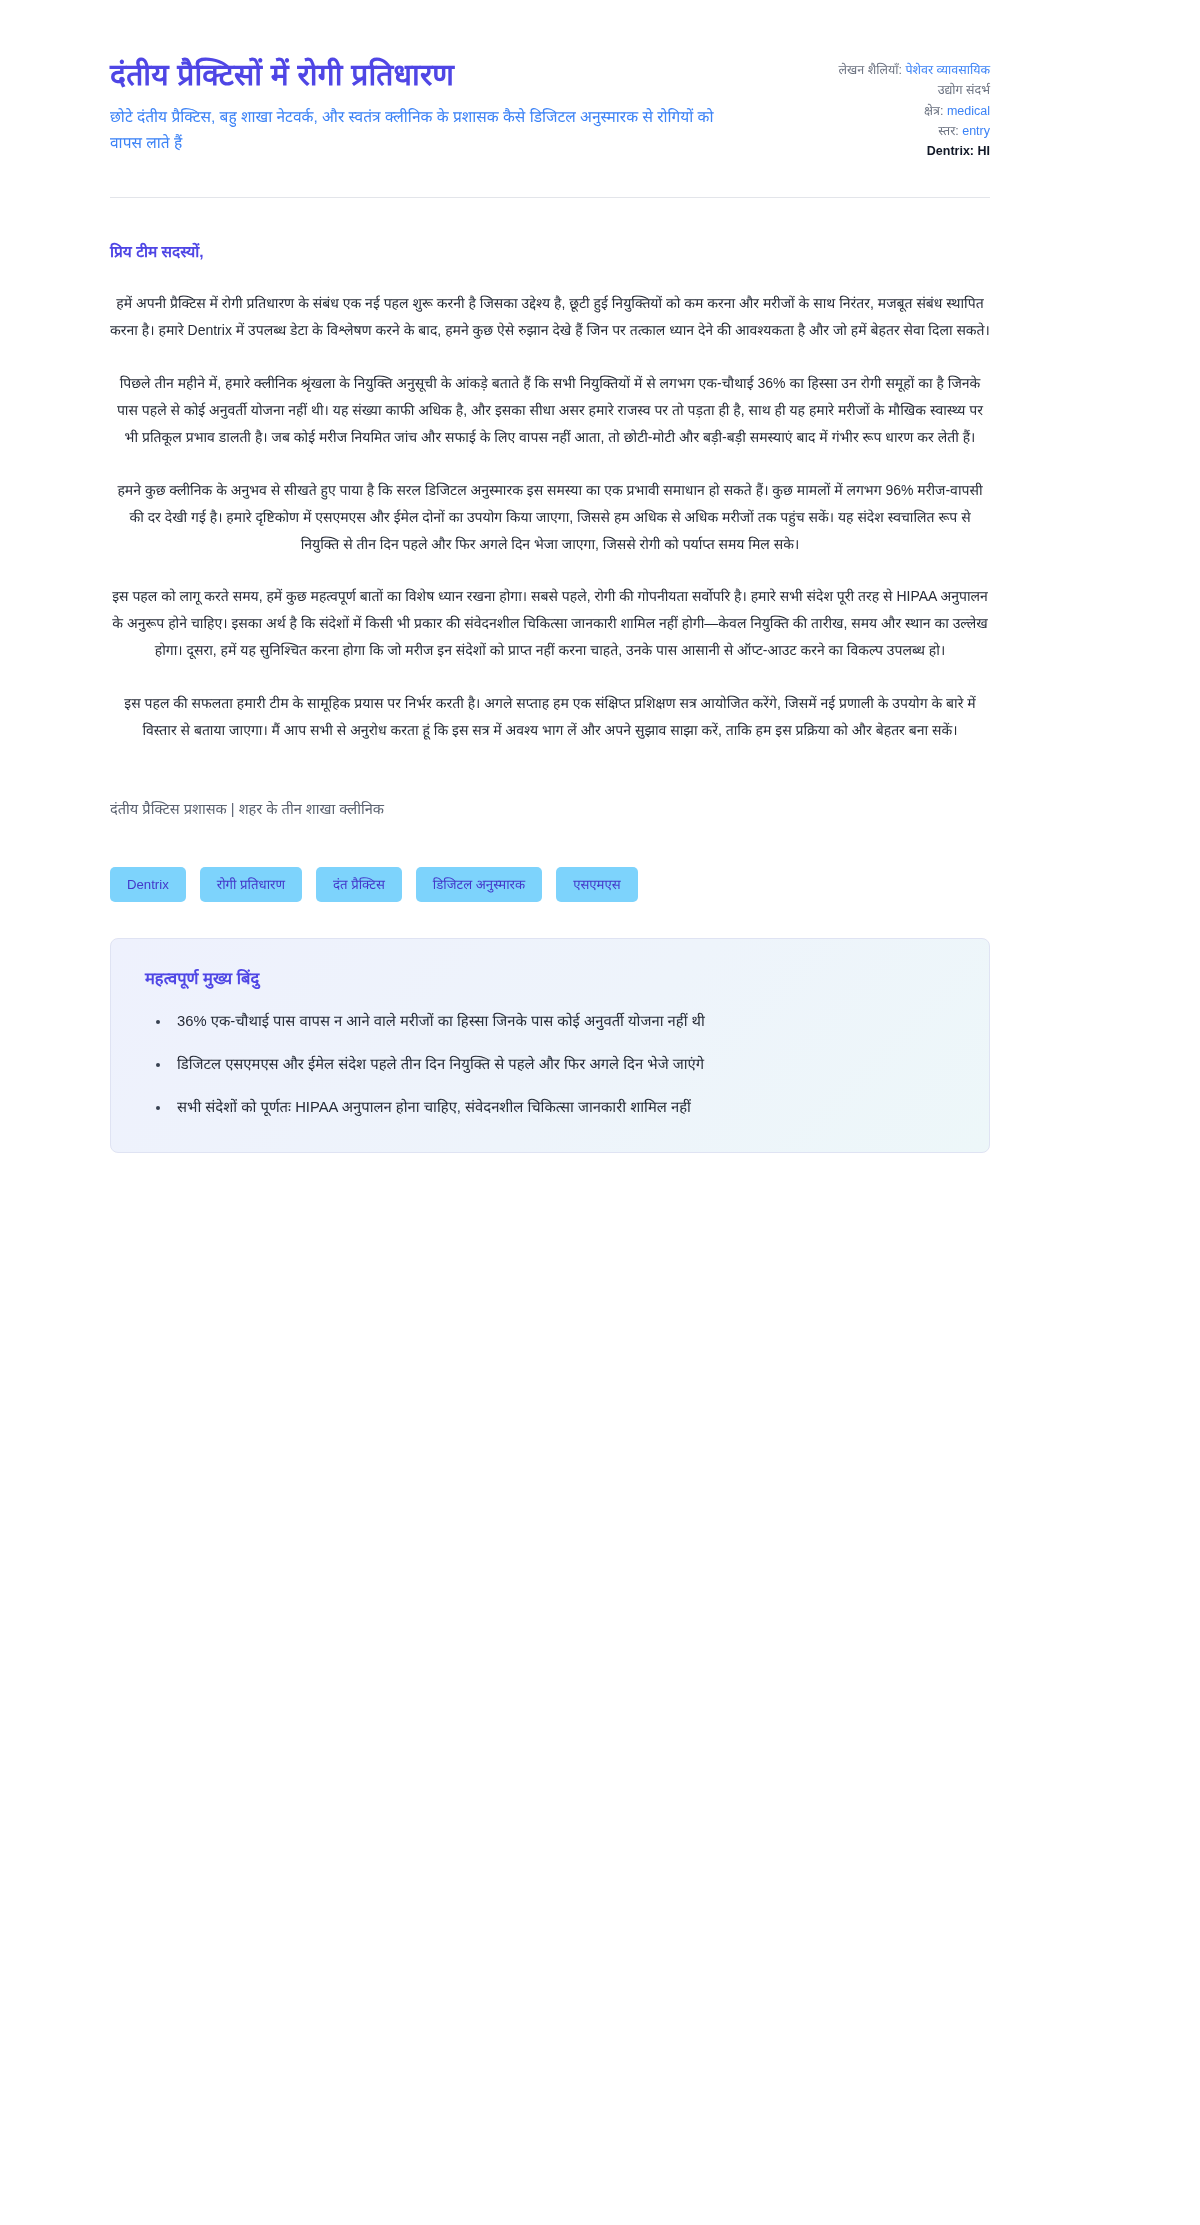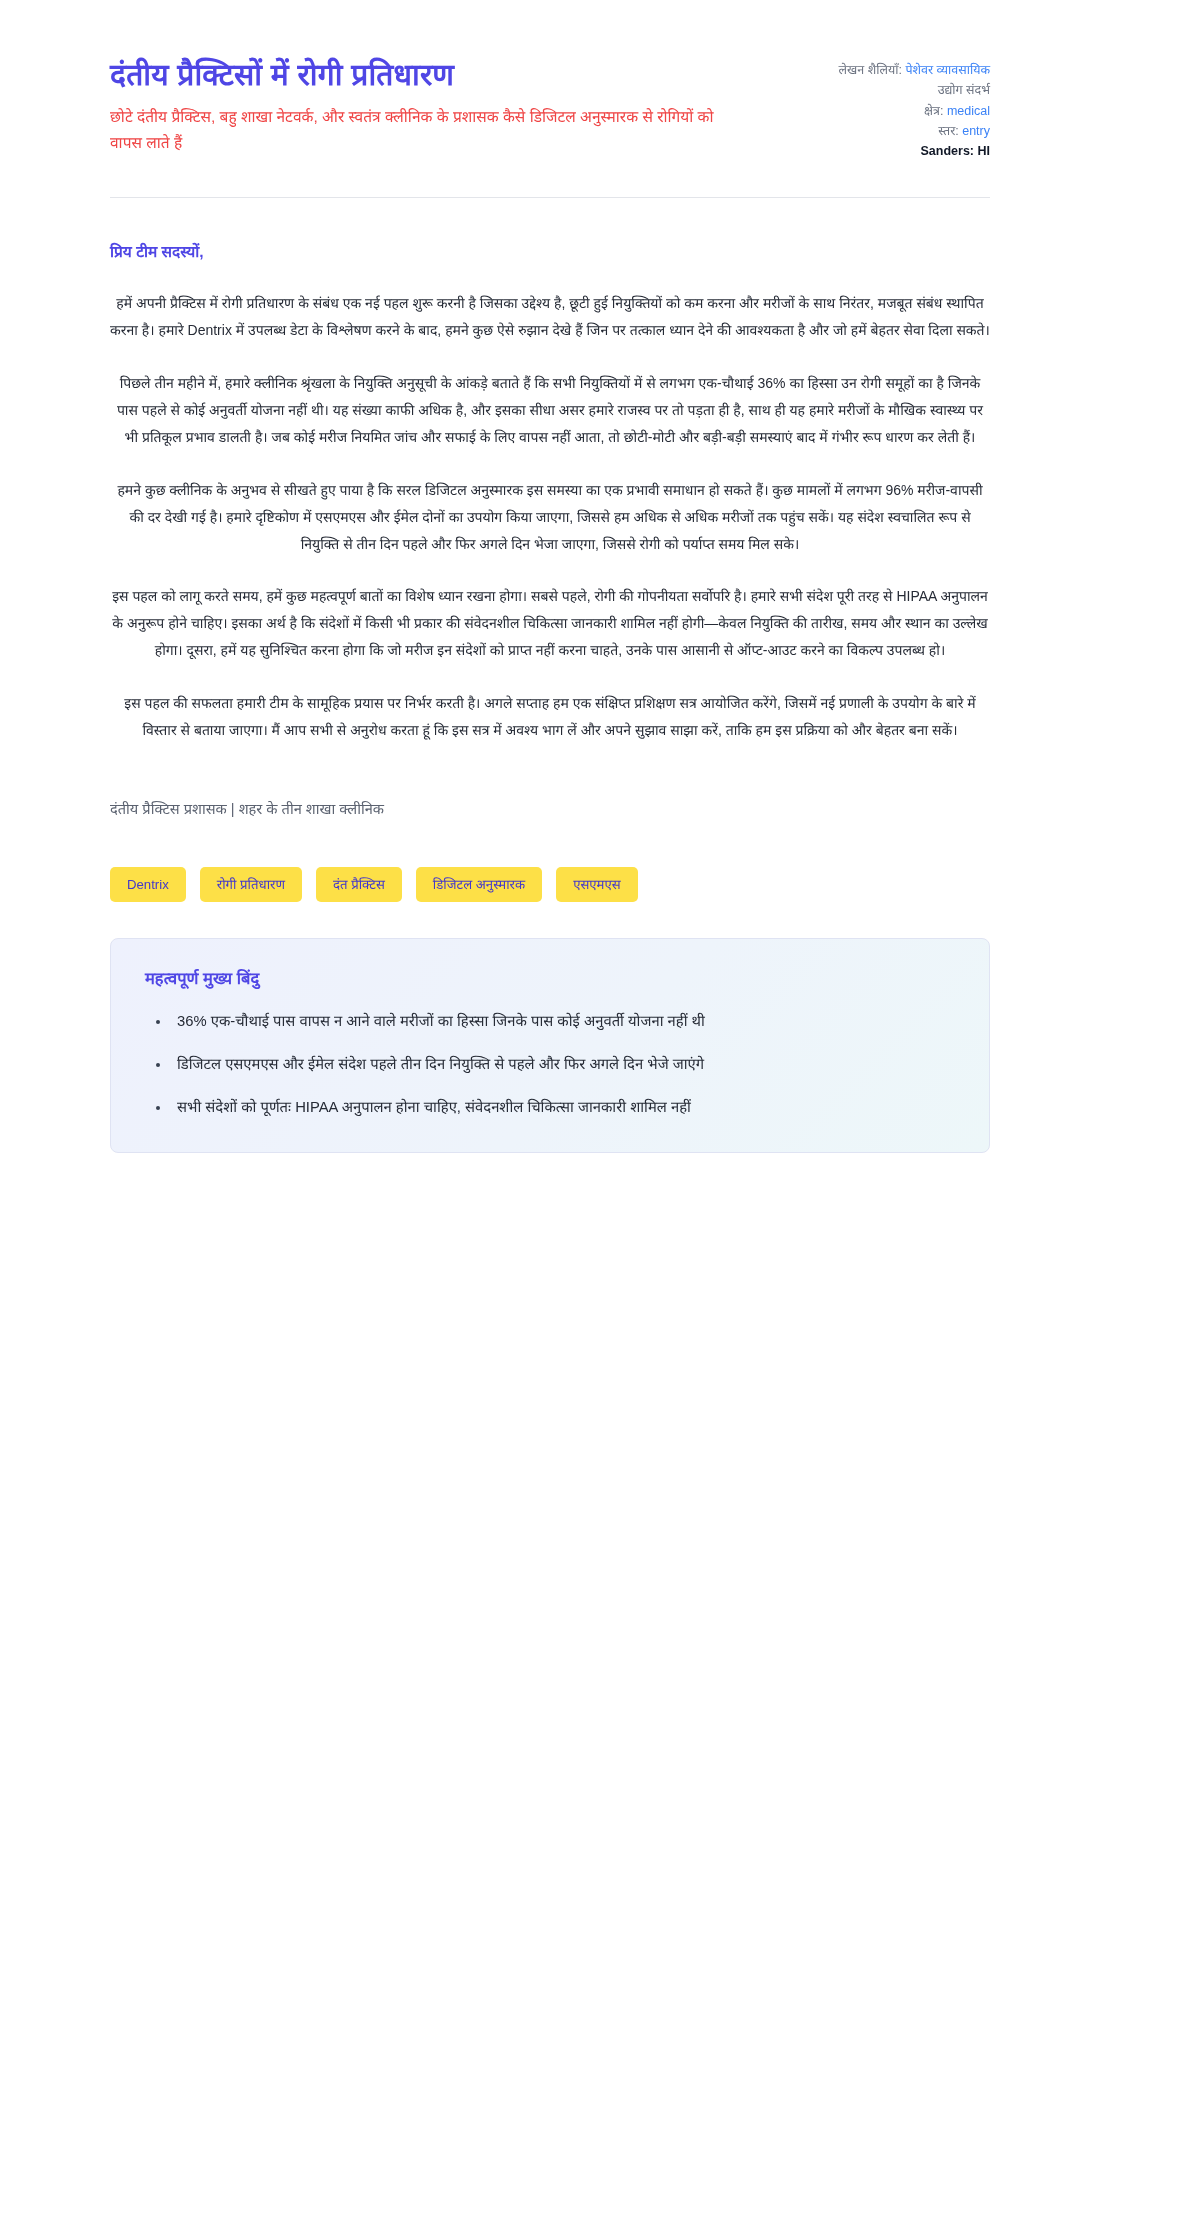--- a/index.html
+++ b/index.html
@@ -36,21 +36,21 @@
     font-size: 30px;
     line-height: 1.28;
     font-weight: 700;
     color: #4f46e5;
     letter-spacing: 0.2px;
   }
   .doc-subtitle {
     margin: 10px 0 8px 0;
     font-size: 15.5px;
     line-height: 1.62;
-    color: #ef4444;
+    color: #3b82f6;
     font-weight: 400;
   }
   .header-meta {
     flex: 0 0 auto;
     width: 205px;
     text-align: right;
     font-size: 12.5px;
     line-height: 1.62;
     color: #6b7280;
     padding-top: 4px;
@@ -111,21 +111,21 @@
   }
 
   
   .tags {
     margin-top: 46px;
     display: flex;
     flex-wrap: wrap;
     gap: 14px;
   }
   .tag {
-    background: #fde047;
+    background: #7dd3fc;
     color: #4338ca;
     font-size: 13.2px;
     line-height: 1;
     padding: 11px 17px;
     border-radius: 5px;
     white-space: nowrap;
   }
 
   
   .callout {
@@ -178,21 +178,21 @@
       </div>
       <div class="meta-row">
         <span class="meta-key">क्षेत्र:</span>
         <span class="meta-val">medical</span>
       </div>
       <div class="meta-row">
         <span class="meta-key">स्तर:</span>
         <span class="meta-val">entry</span>
       </div>
       <div class="meta-row meta-strong">
-        <span class="meta-key">Sanders:</span>
+        <span class="meta-key">Dentrix:</span>
         <span class="meta-val">HI</span>
       </div>
     </div>
   </div>
 
   <hr class="divider">
 
   <div class="letter-body">
     <p class="salutation">प्रिय टीम सदस्यों,</p>
     <p class="para">हमें अपनी प्रैक्टिस में रोगी प्रतिधारण के संबंध एक नई पहल शुरू करनी है जिसका उद्देश्य है, छूटी हुई नियुक्तियों को कम करना और मरीजों के साथ निरंतर, मजबूत संबंध स्थापित करना है। हमारे Dentrix में उपलब्ध डेटा के विश्लेषण करने के बाद, हमने कुछ ऐसे रुझान देखे हैं जिन पर तत्काल ध्यान देने की आवश्यकता है और जो हमें बेहतर सेवा दिला सकते।</p>

